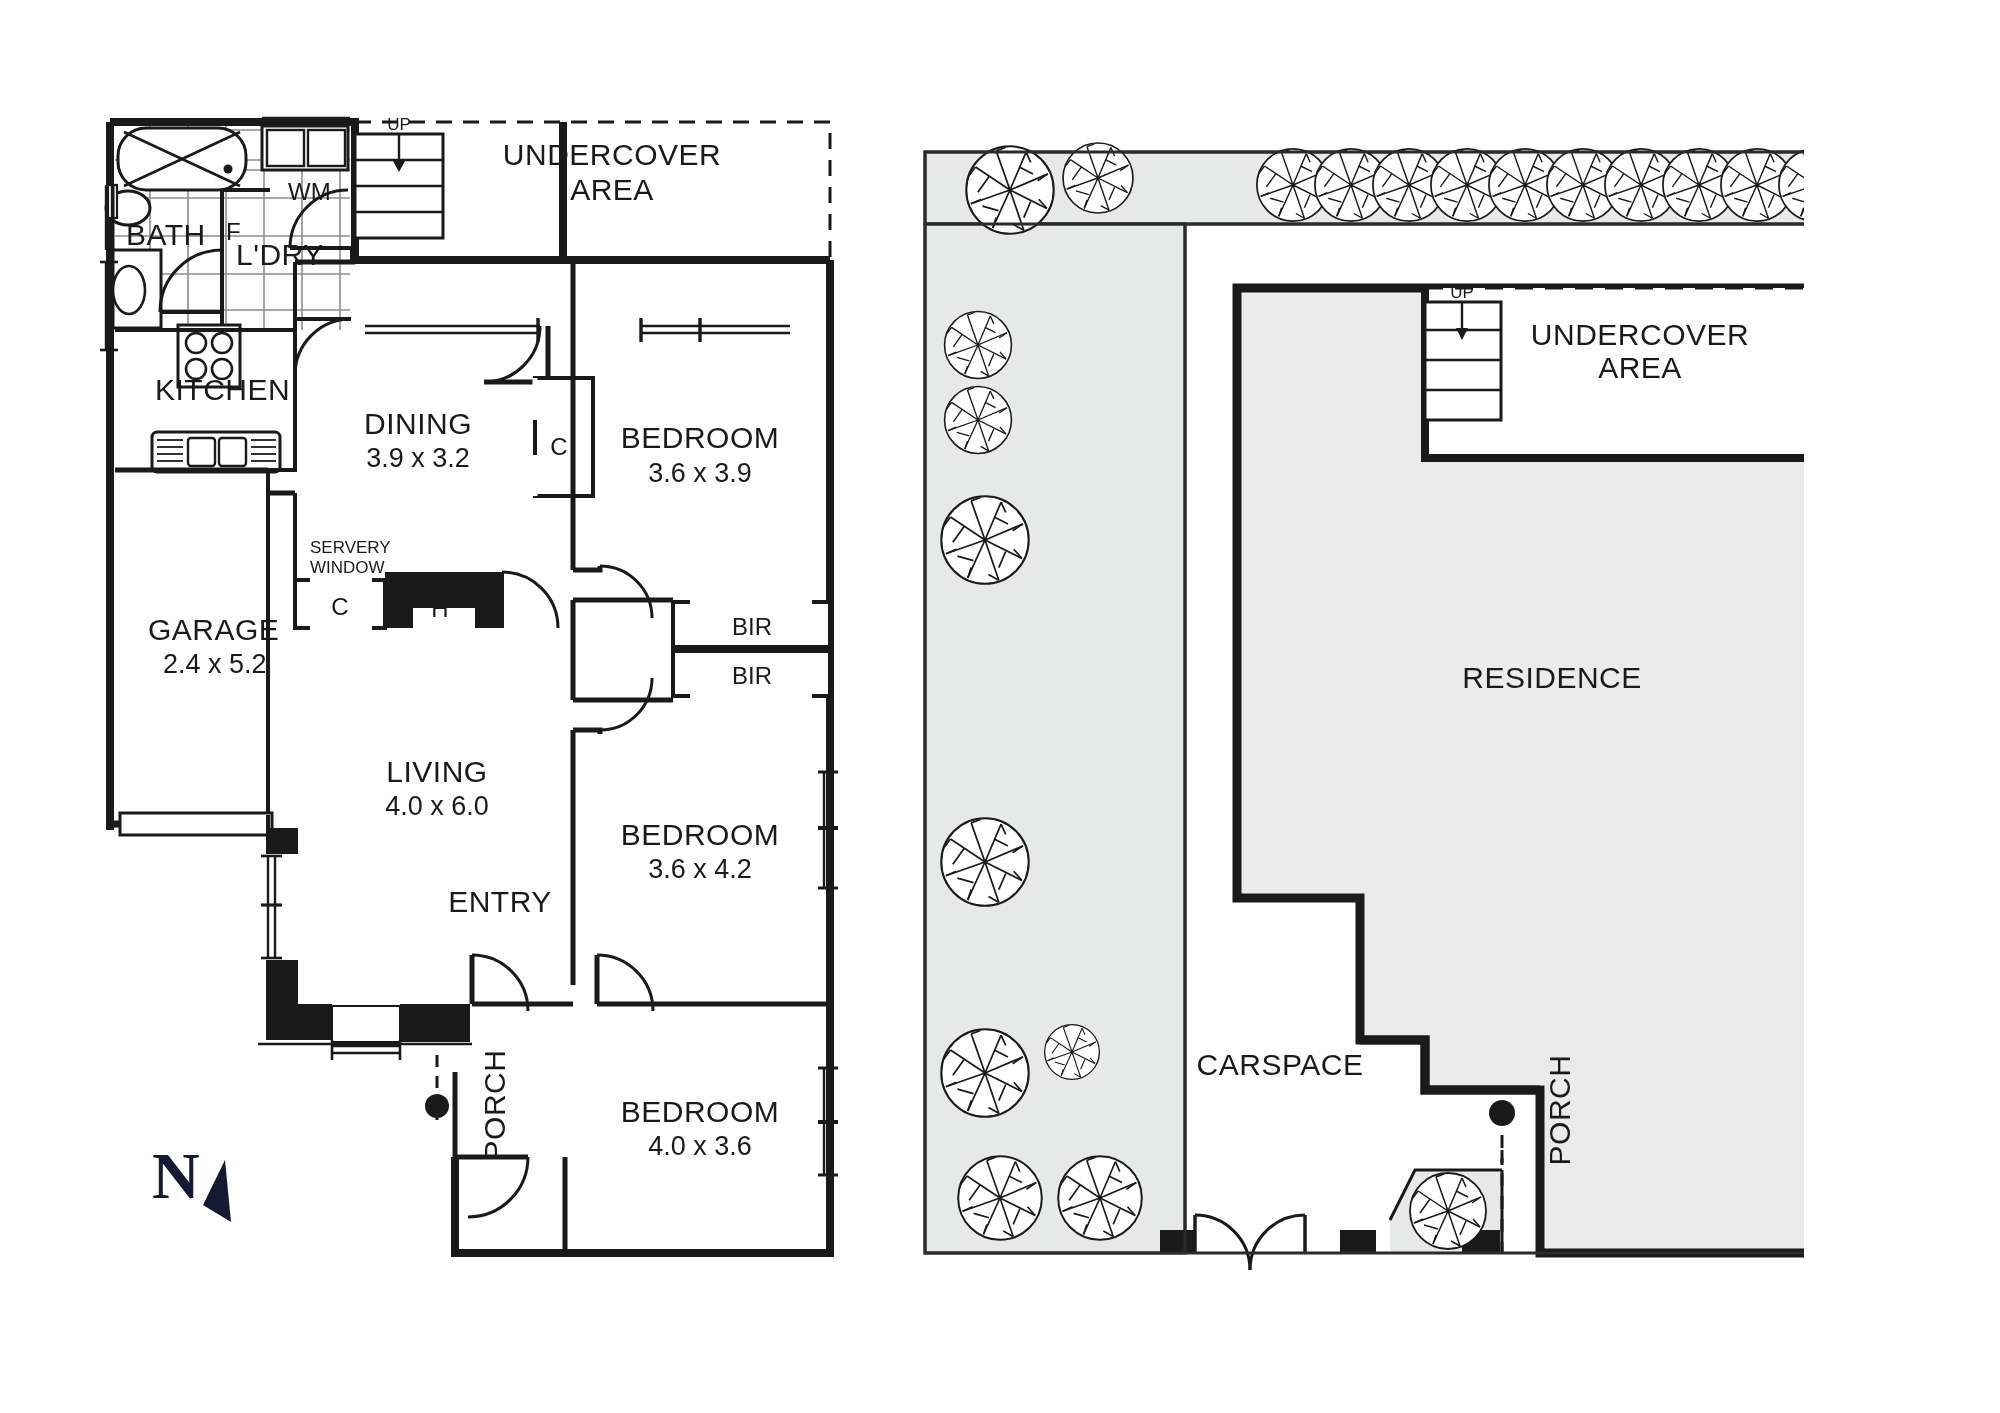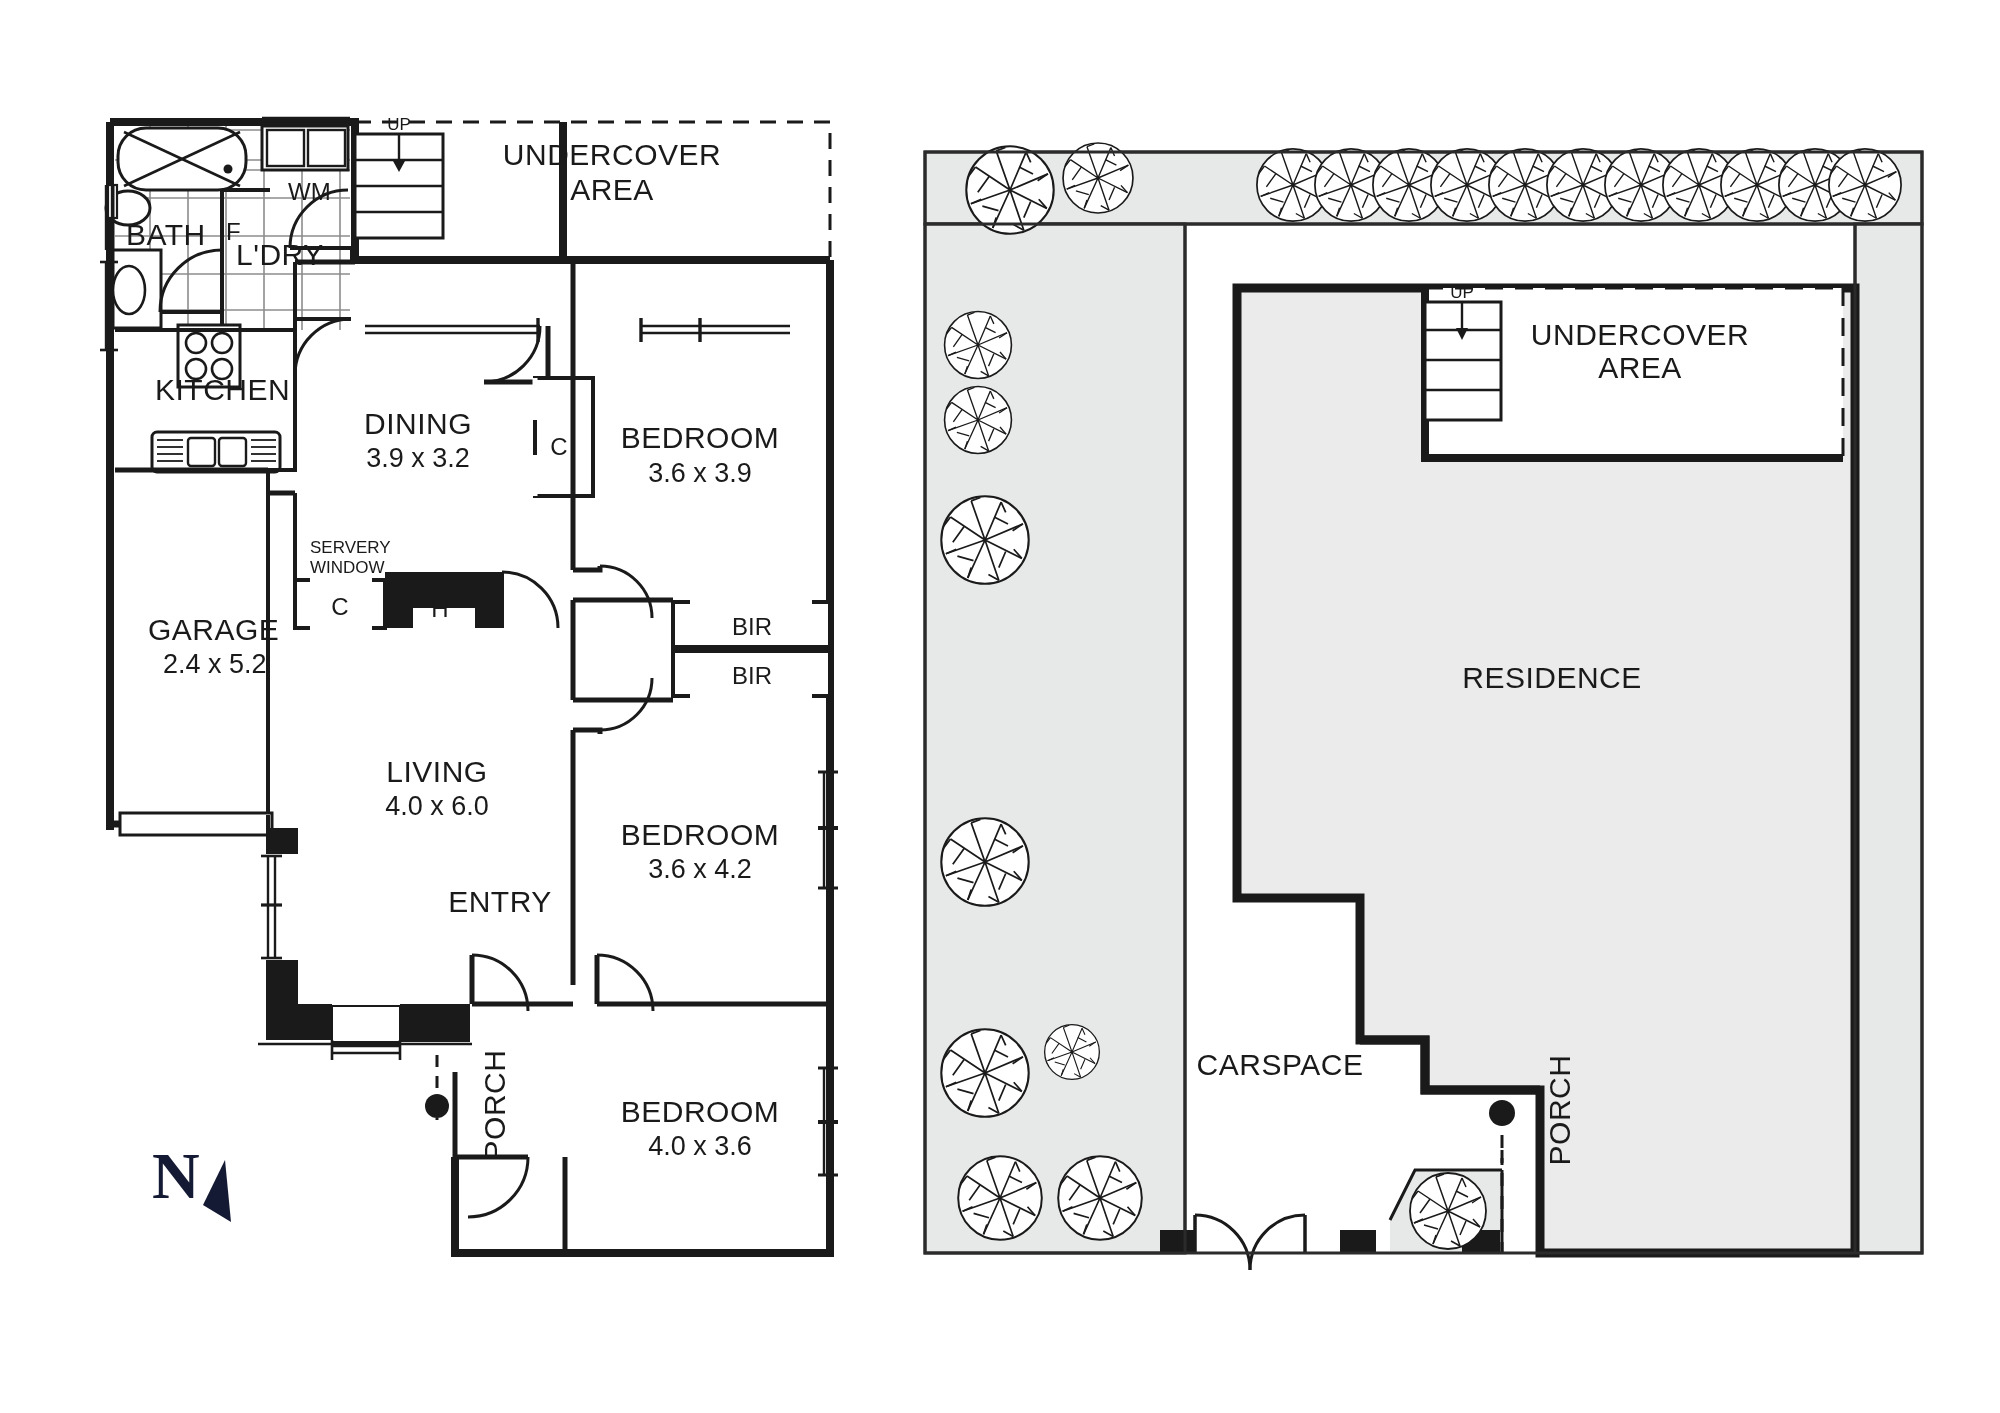--- a/index.html
+++ b/index.html
@@ -2,21 +2,21 @@
 <html><head>
 <meta charset="utf-8">
 <style>
   html, body {
     margin: 0;
     padding: 0;
     background: #ffffff;
   }
   #page {
     position: relative;
-    width: 2000px;
+    width: 1804px;
     height: 1413px;
     background: #ffffff;
     font-family: "Liberation Sans", sans-serif;
     overflow: hidden;
   }
   svg { display: block; }
   text { font-family: "Liberation Sans", sans-serif; fill: #1a1a1a; }
   .room-label { font-size: 30px; letter-spacing: 0.5px; }
   .room-dim { font-size: 27px; }
   .small-label { font-size: 24px; }

